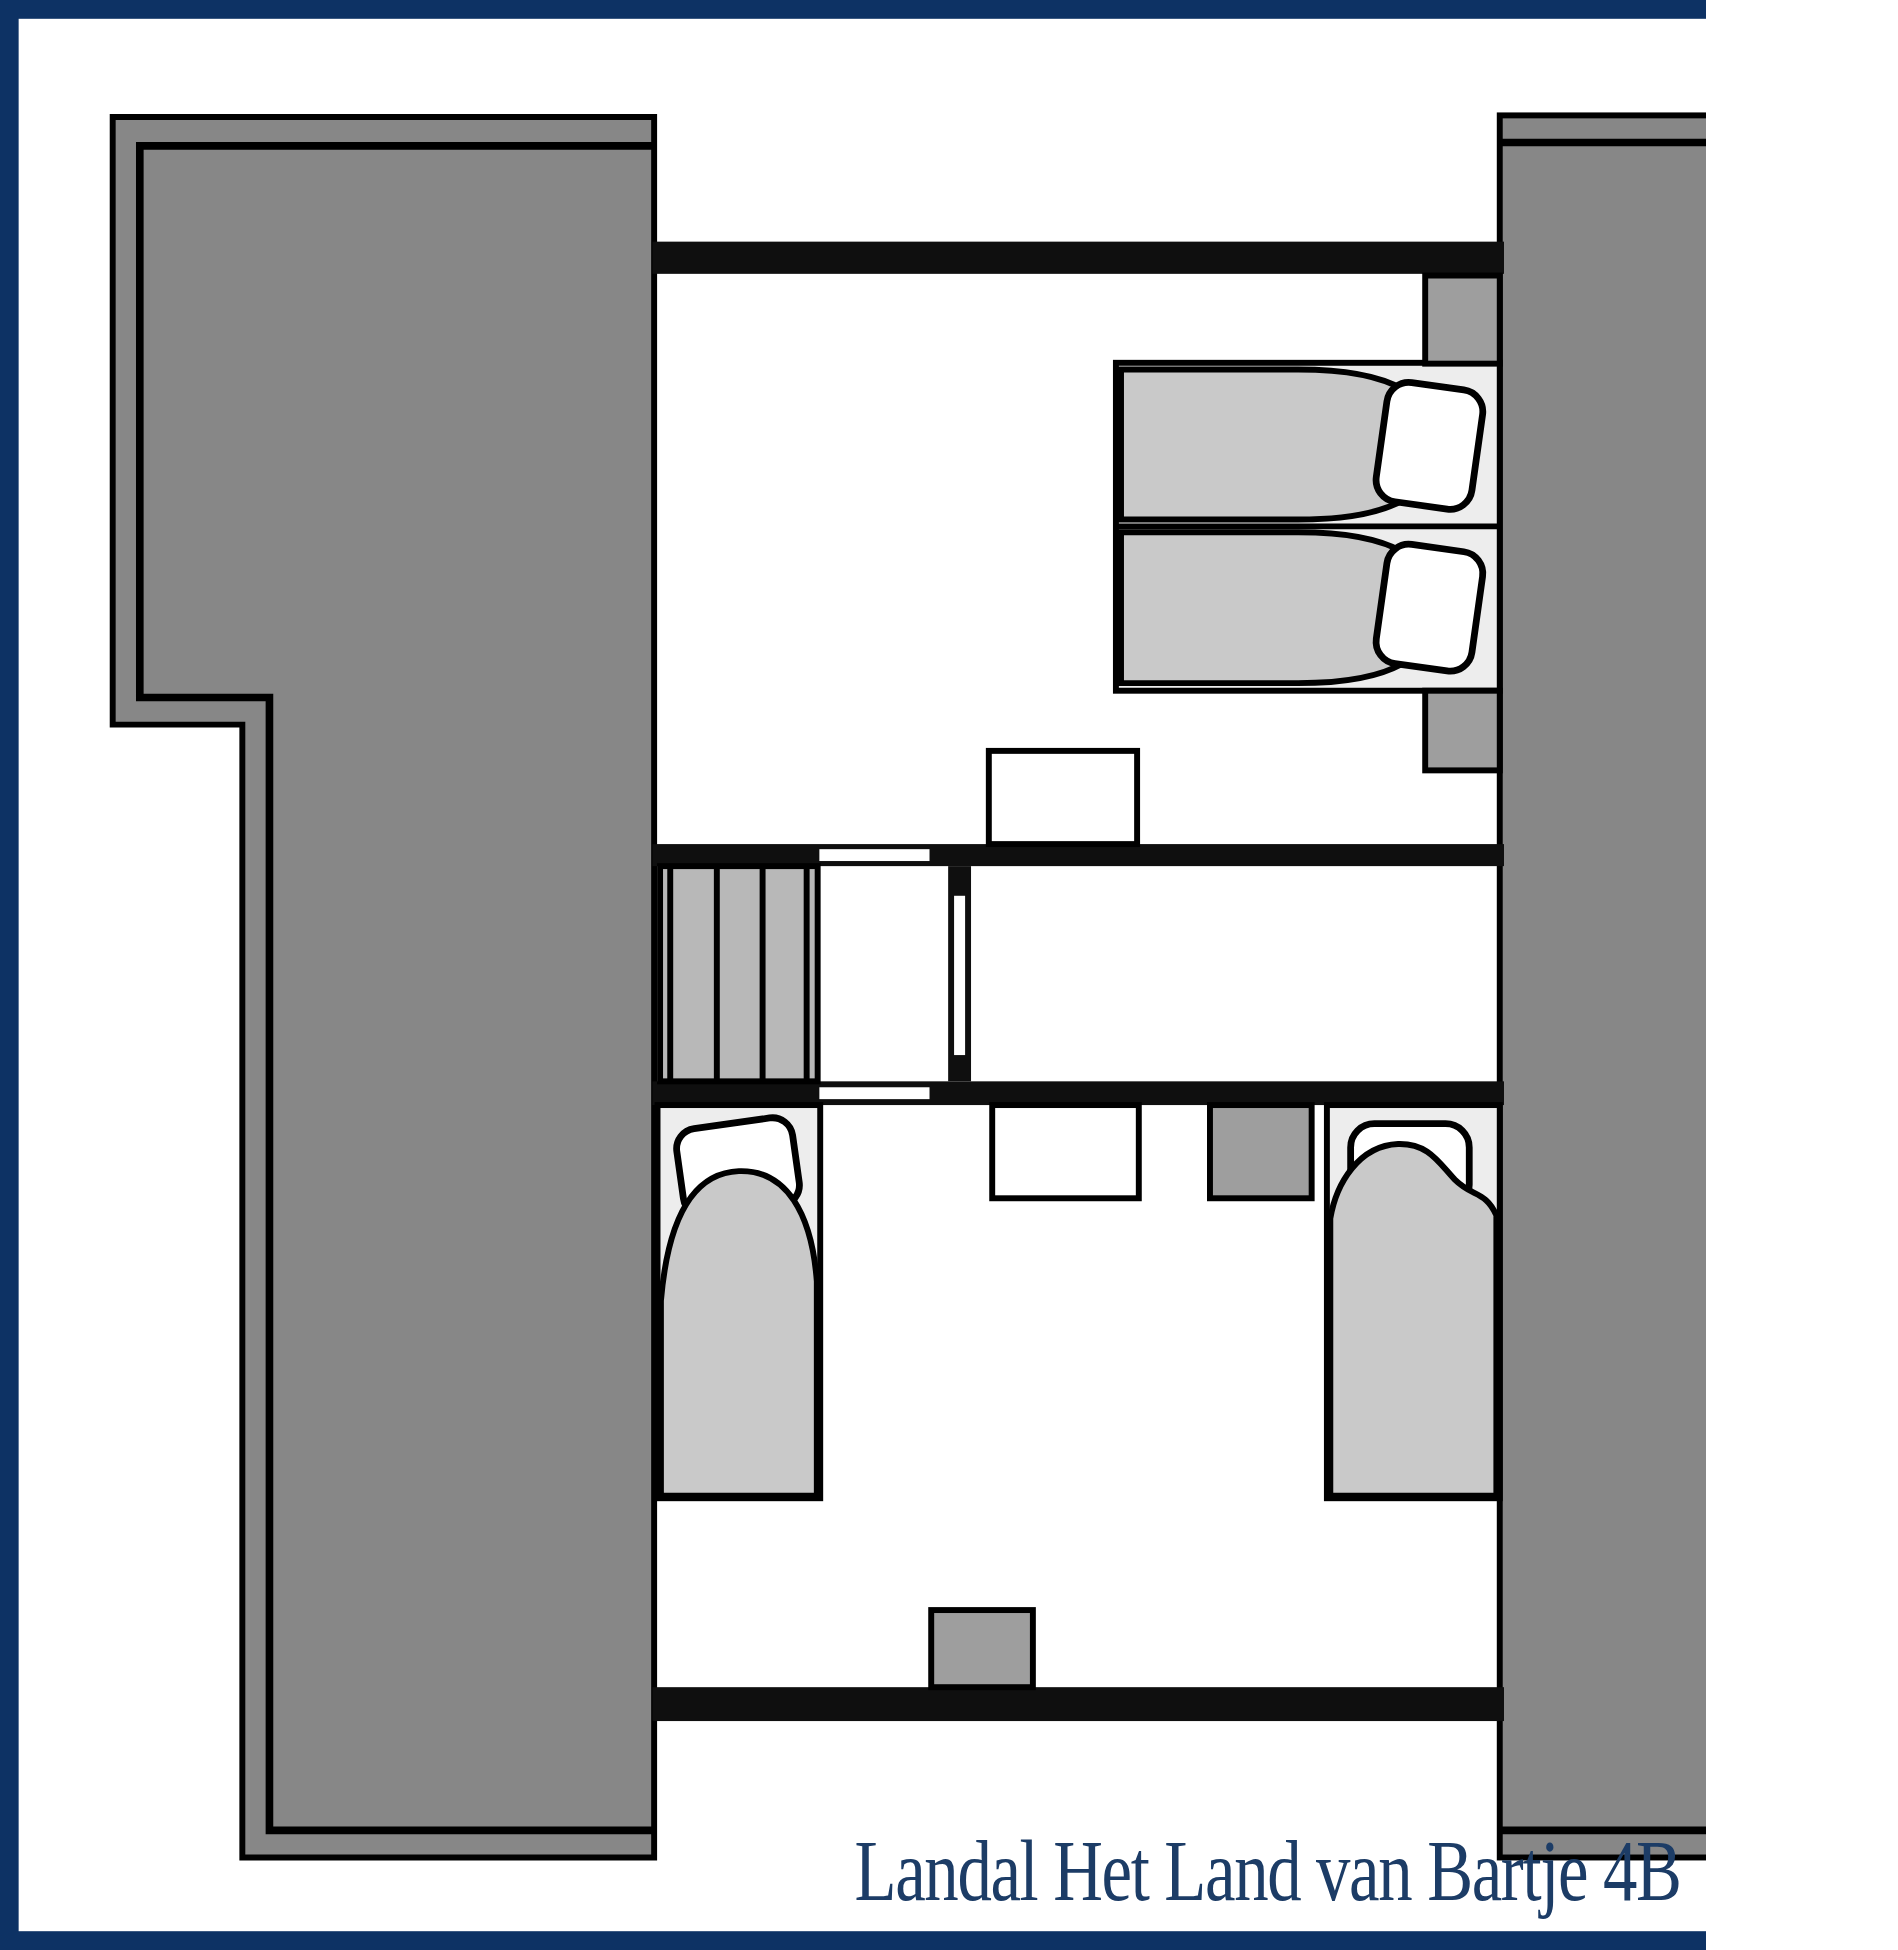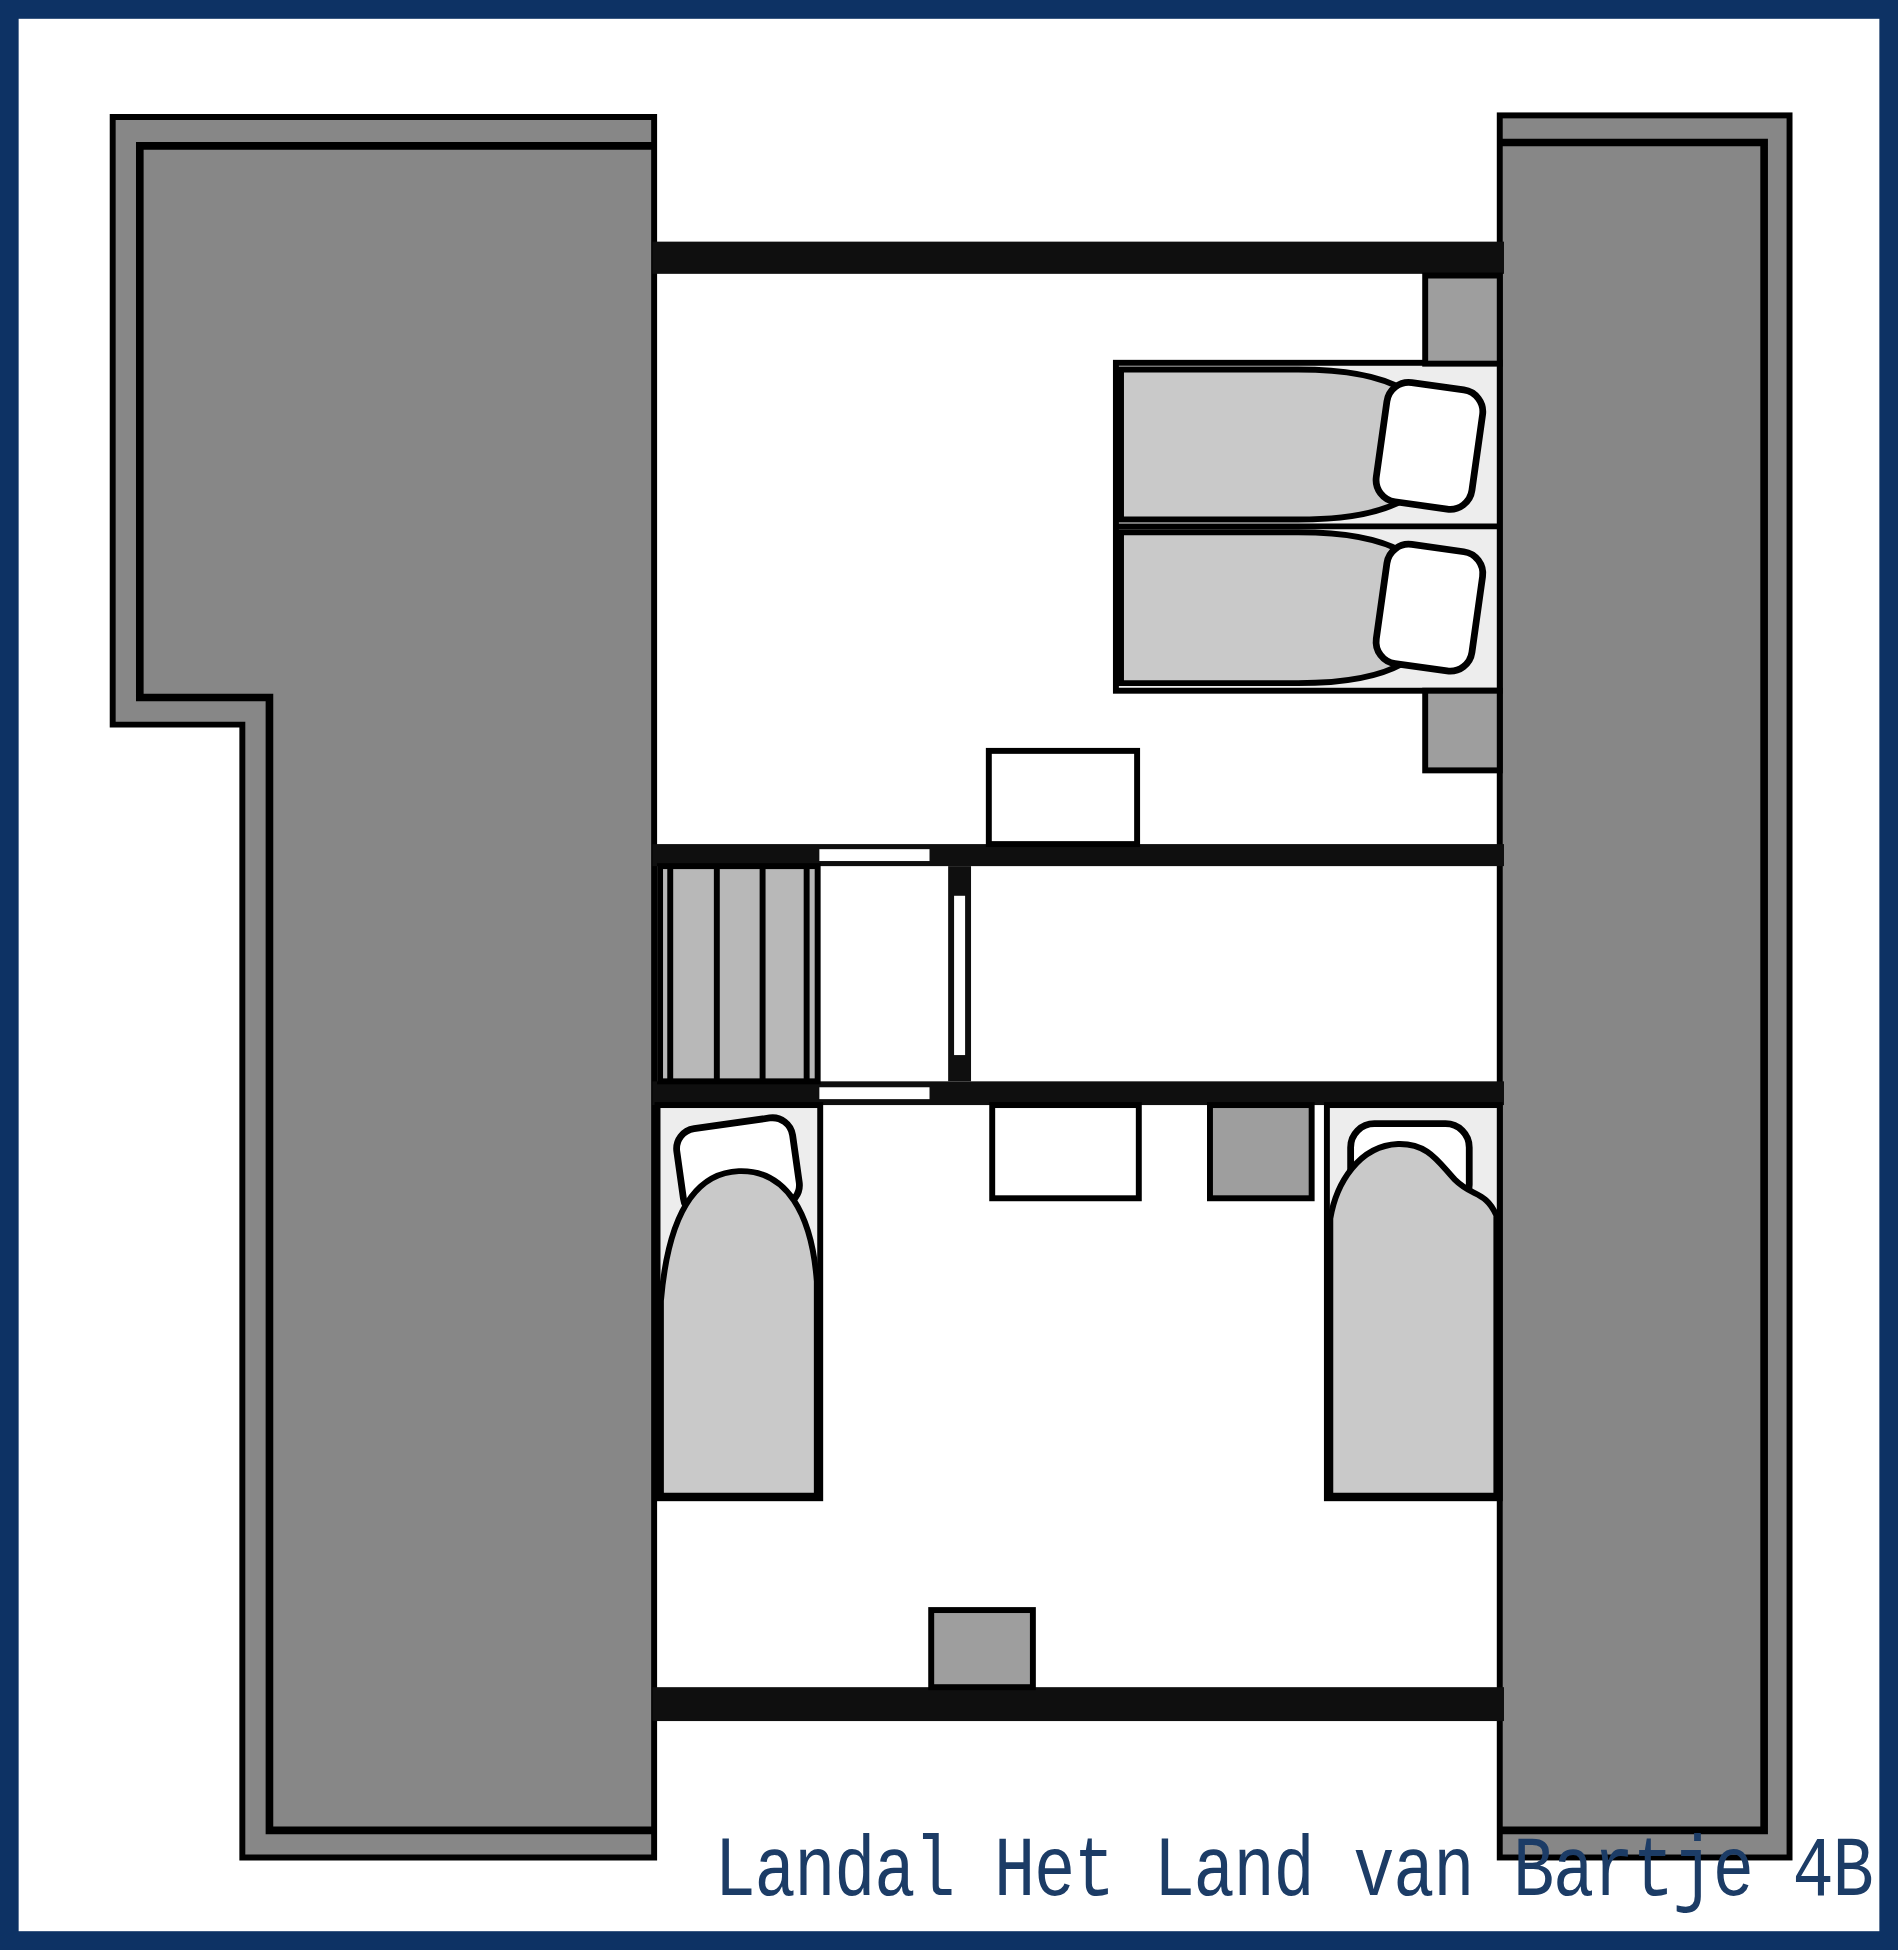--- a/index.html
+++ b/index.html
@@ -1,20 +1,20 @@
 <!DOCTYPE html>
 <html style="--frame-navy: #0d3264; --title-navy: #1c3c66; --background-white: #ffffff; --roof-gray: #878787; --wall-black: #0f0f0f; --door-marker-white: #ffffff; --stair-tread-gray: #b8b8b8; --bed-base-gray: #ededed; --duvet-gray: #c9c9c9; --pillow-white: #ffffff; --furniture-dark-gray: #9e9e9e;font-size:13.6px"><head>
 <meta charset="utf-8">
 <style>
   html,body{margin:0;padding:0;background:#ffffff;}
   .canvas{
     position:relative;
-    width:1898px;height:1950px;
+    width:1706px;height:1950px;
     background:var(--background-white,#fff);
-    font-family:Liberation Mono, monospace;
+    font-family:Liberation Serif, serif;
     overflow:hidden;
   }
   .plan-svg{position:absolute;left:0;top:0;width:1898px;height:1950px;display:block;}
   
   .roof{fill:var(--roof-gray);stroke:#000;stroke-width:7;}
   .inner-line{fill:none;stroke:#000;stroke-width:9;}
   .wall{fill:var(--wall-black);stroke:none;}
   .door{fill:var(--door-marker-white);stroke:none;}
   .tread-area{fill:var(--stair-tread-gray);stroke:#000;stroke-width:7;}
   .tread-sep{stroke:#000;stroke-width:7;}

